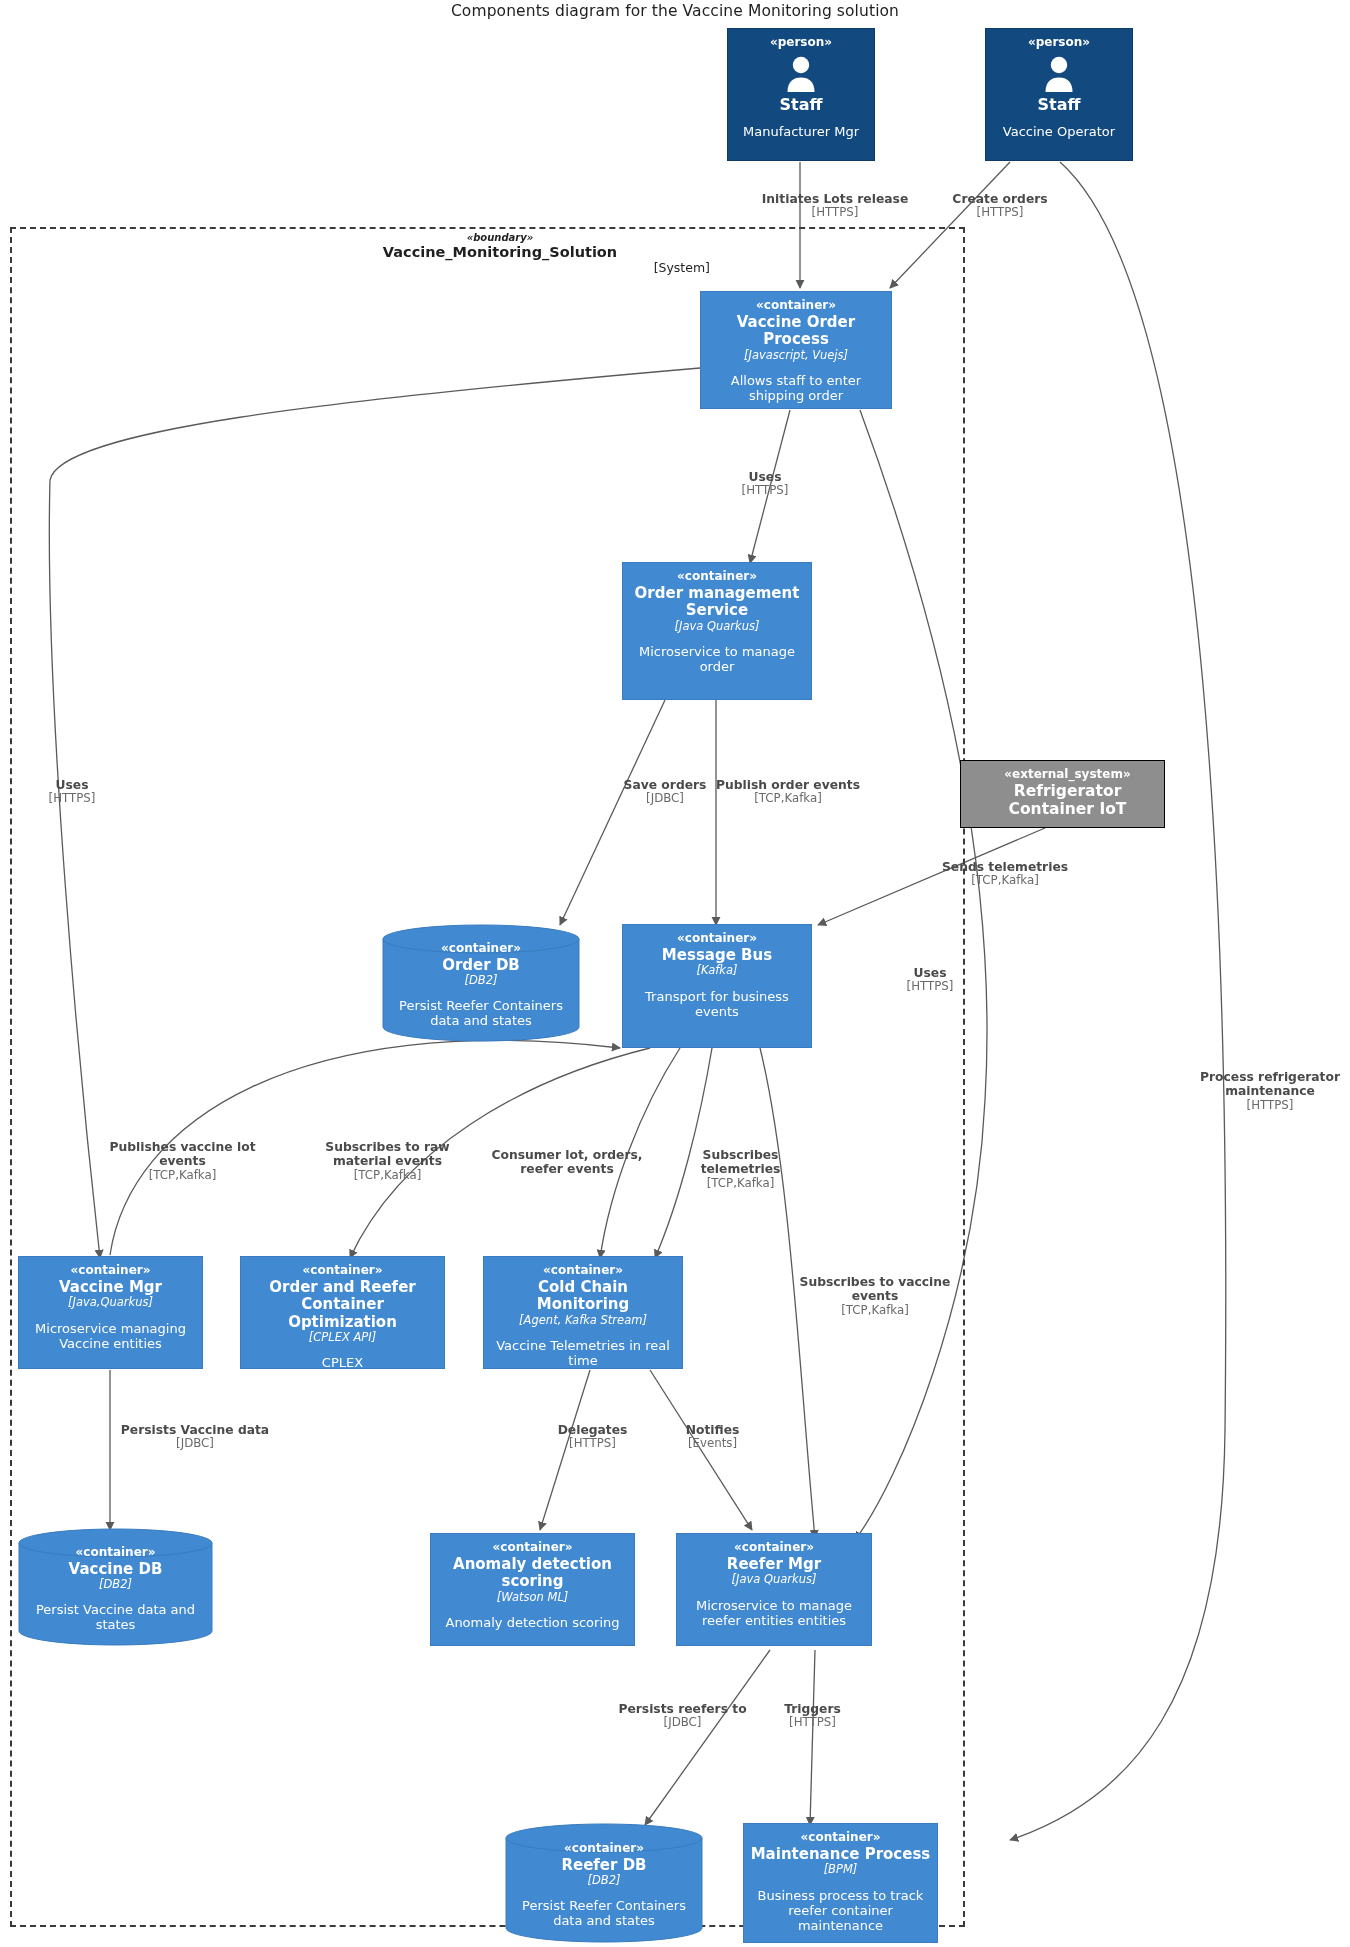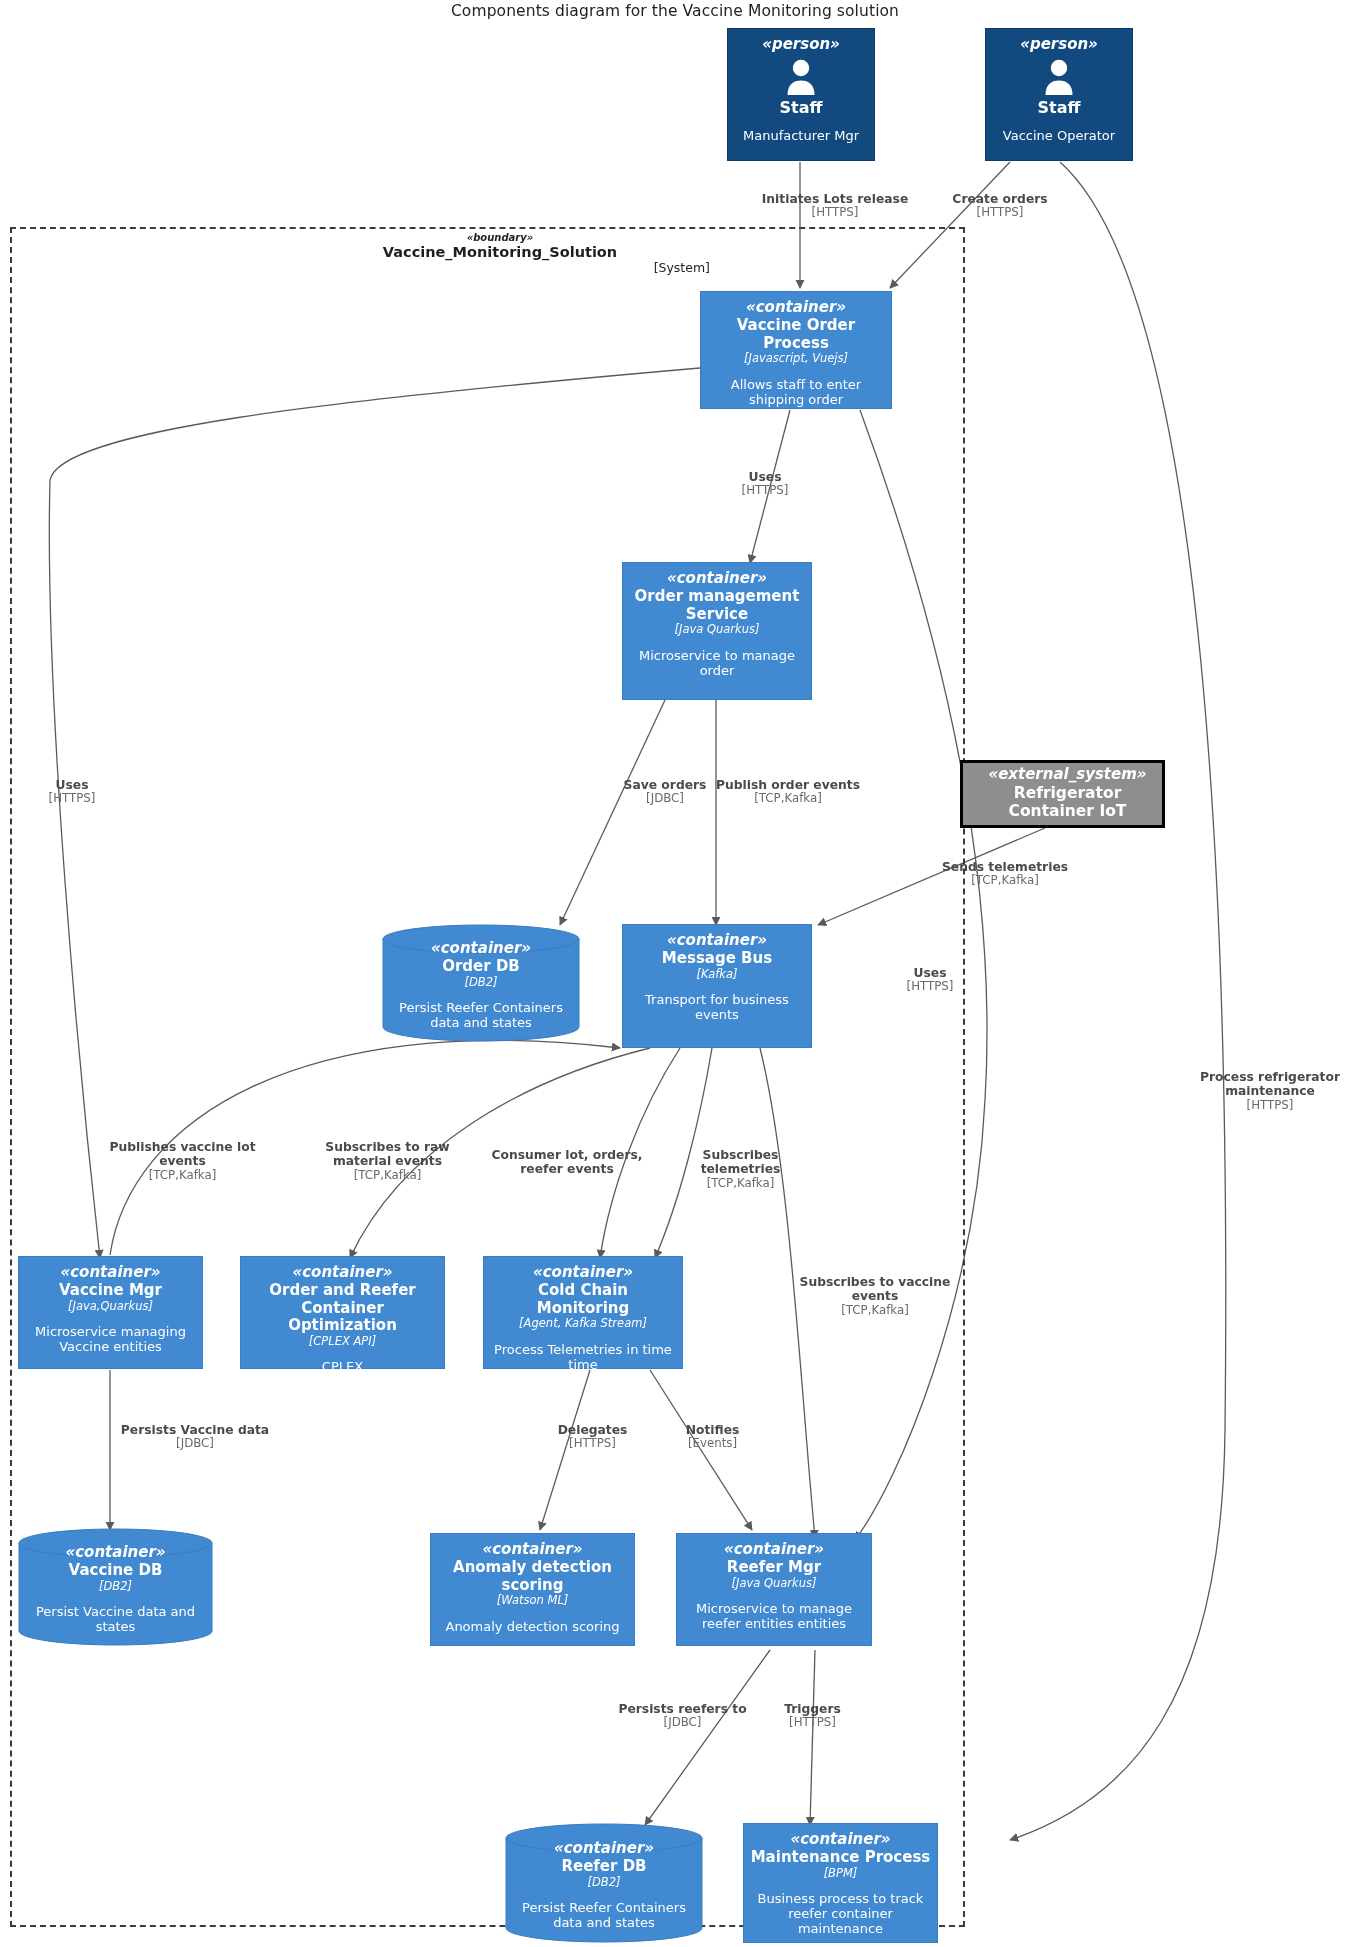--- a/index.html
+++ b/index.html
@@ -83,21 +83,21 @@
     background: #124A80;
     border: 1px solid #0d3a66;
     justify-content: flex-start;
   }
   .node.container {
     background: #4189D0;
     border: 1px solid #3a7cbf;
   }
   .node.external {
     background: #8E8E8E;
-    border: 3px solid #000000;
+    border: 1px solid #000000;
     justify-content: center;
     padding-left: 16px;
   }
   .node.db {
     background: transparent;
     border: none;
     padding: 0;
     display: block;
   }
   .db-shape {
@@ -116,22 +116,21 @@
     flex-direction: column;
     justify-content: center;
     align-items: center;
     color: #ffffff;
     text-align: center;
     padding: 14px 6px 10px 6px;
     box-sizing: border-box;
     line-height: 1.16;
   }
   .stereo {
-    font-style: italic;
-    font-size: 15px;
+    font-size: 12px;
     font-weight: bold;
     color: #ffffff;
     margin-bottom: 1px;
   }
   .nname {
     font-weight: bold;
     font-size: 15px;
     color: #ffffff;
   }
   .person .nname {
@@ -316,21 +315,21 @@
     <div class="stereo">«container»</div>
     <div class="nname">Order and Reefer Container Optimization</div>
     <div class="ntech">[CPLEX API]</div>
     <div class="ndesc">CPLEX</div>
   </div>
 
   <div class="node container" style="left:483px; top:1256px; width:200px; height:113px;">
     <div class="stereo">«container»</div>
     <div class="nname">Cold Chain Monitoring</div>
     <div class="ntech">[Agent, Kafka Stream]</div>
-    <div class="ndesc">Process Telemetries in time time</div>
+    <div class="ndesc">Vaccine Telemetries in real time</div>
   </div>
 
   <div class="node db" style="left:18px; top:1528px; width:195px; height:118px;">
     <svg class="db-shape" viewBox="0 0 195 118" preserveAspectRatio="none" xmlns="http://www.w3.org/2000/svg">
       <path d="M 1,15 L 1,103 A 96.5,14 0 0 0 194,103 L 194,15 Z" fill="#4189D0" stroke="#3a7cbf" stroke-width="1"></path>
       <ellipse cx="97.5" cy="15" rx="96.5" ry="14" fill="#4189D0" stroke="#3a7cbf" stroke-width="1"></ellipse>
     </svg>
     <div class="db-content">
       <div class="stereo">«container»</div>
       <div class="nname">Vaccine DB</div>

